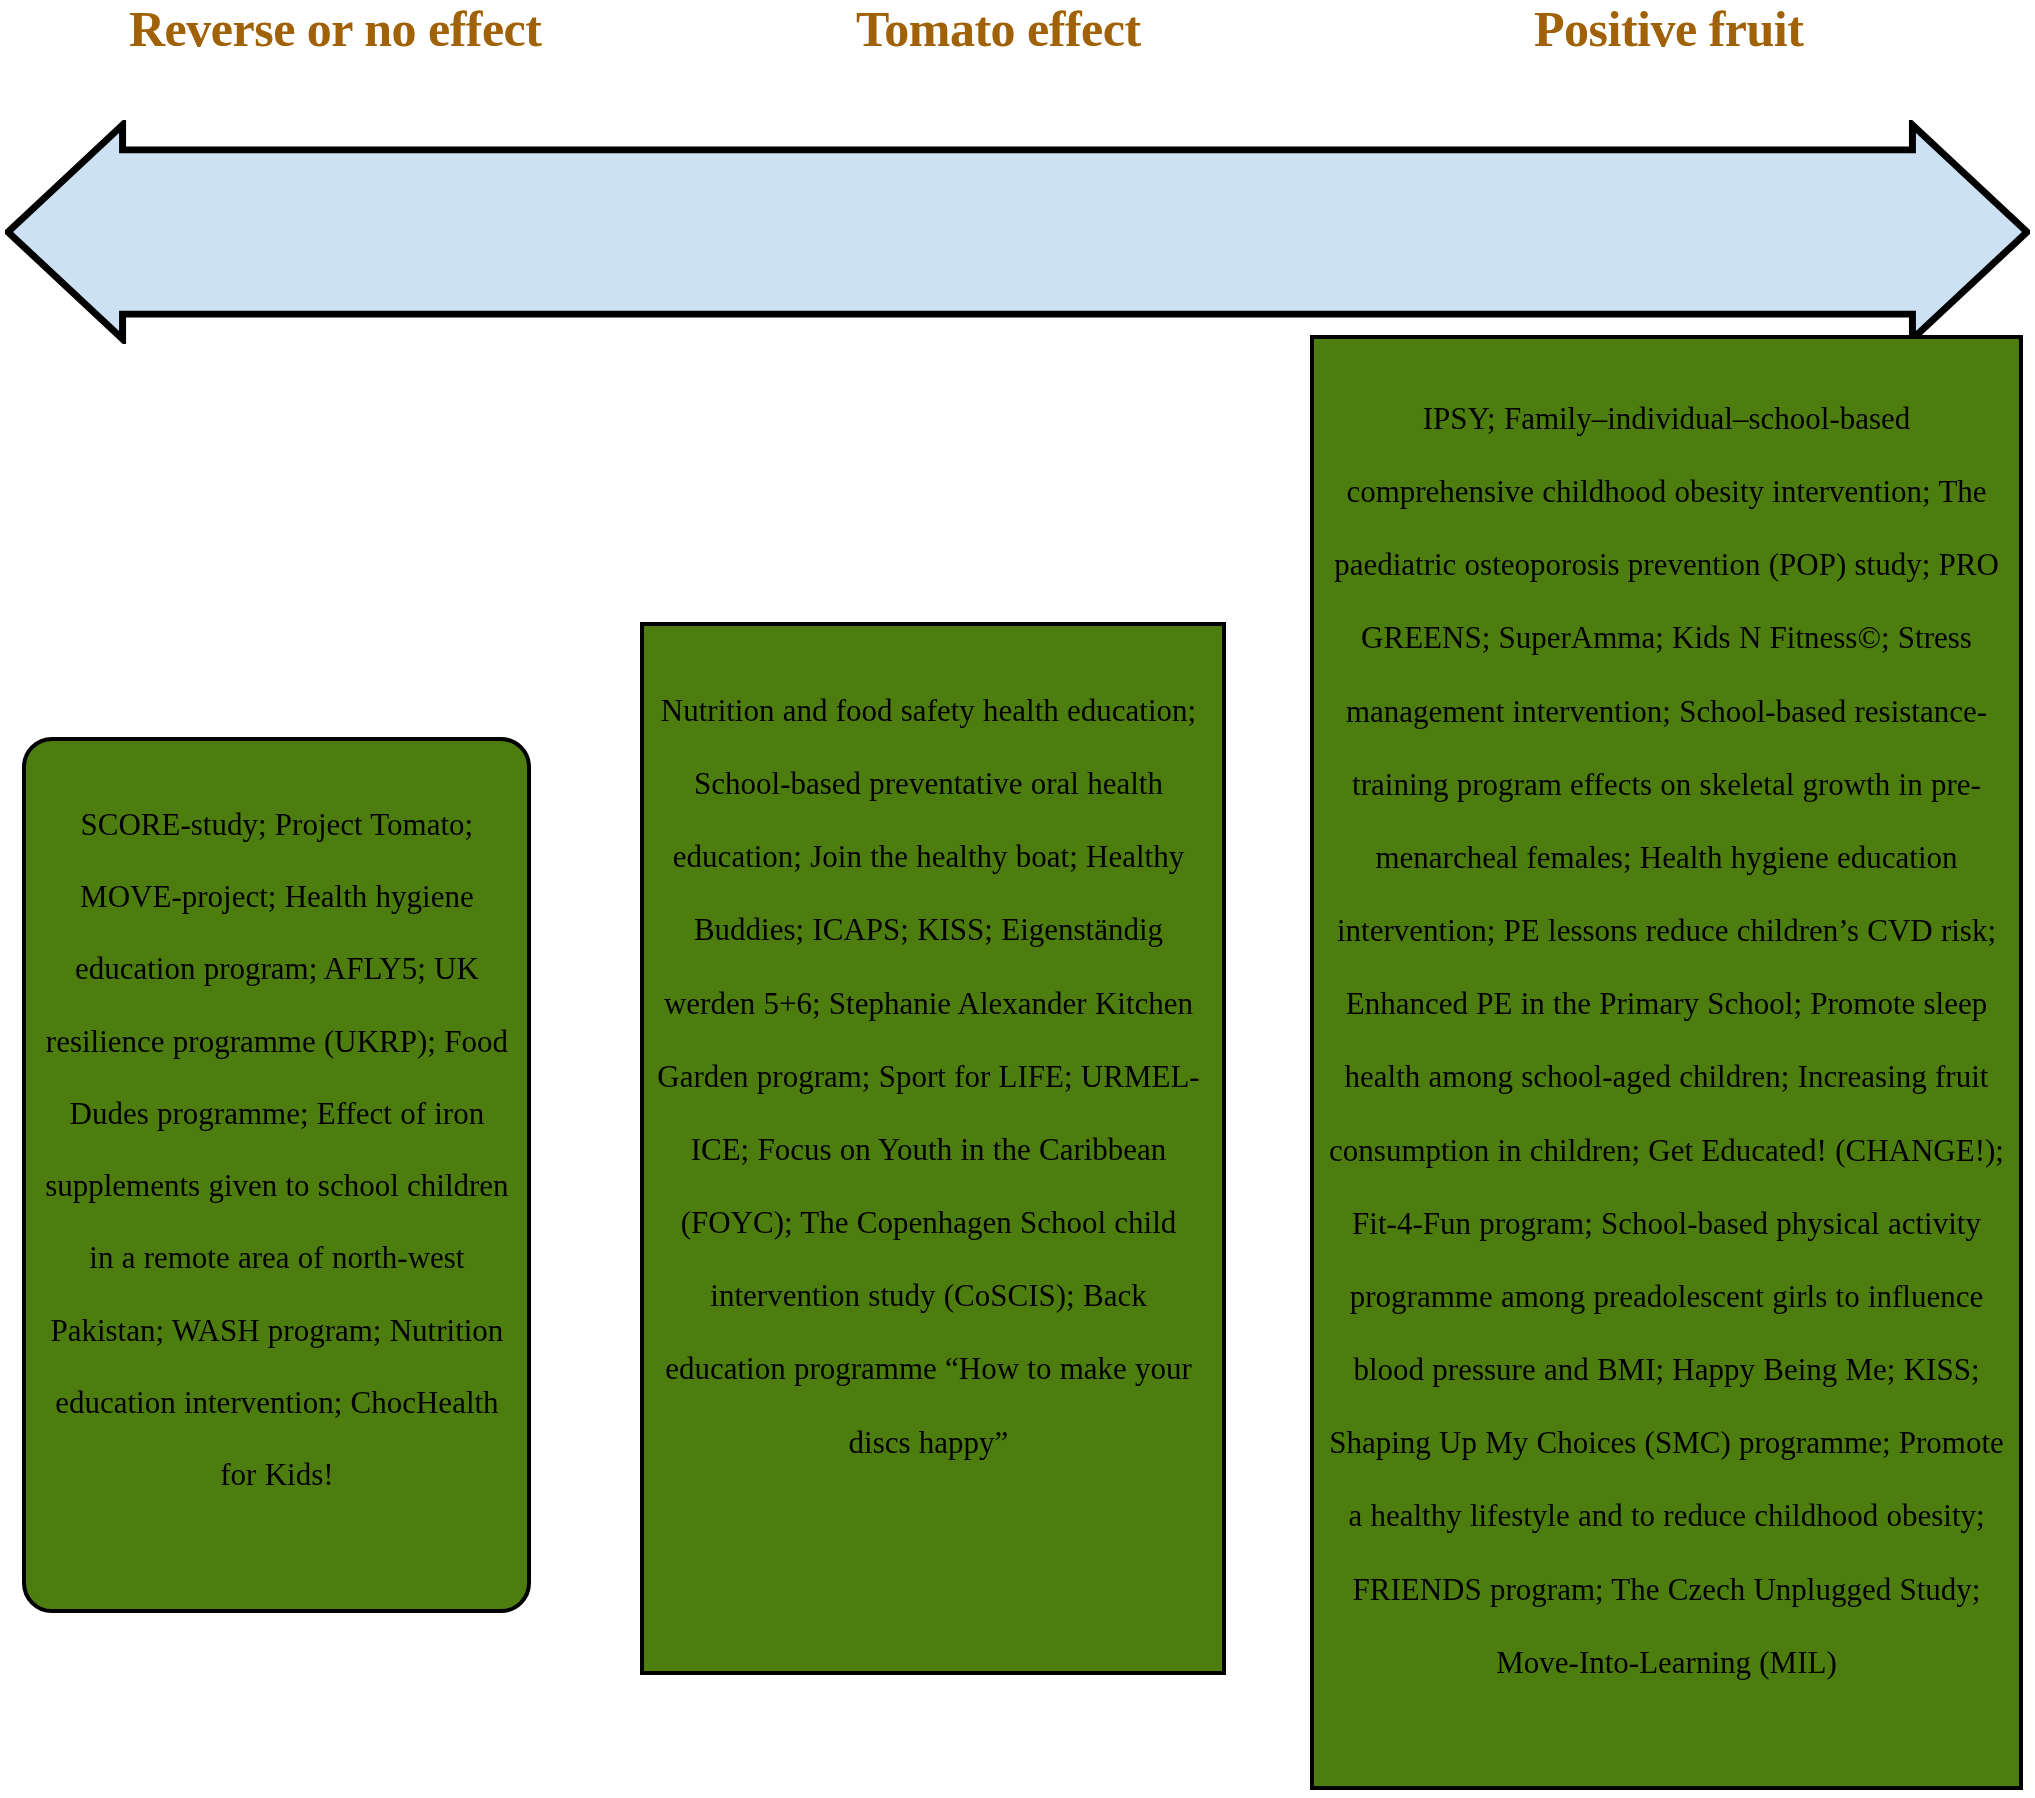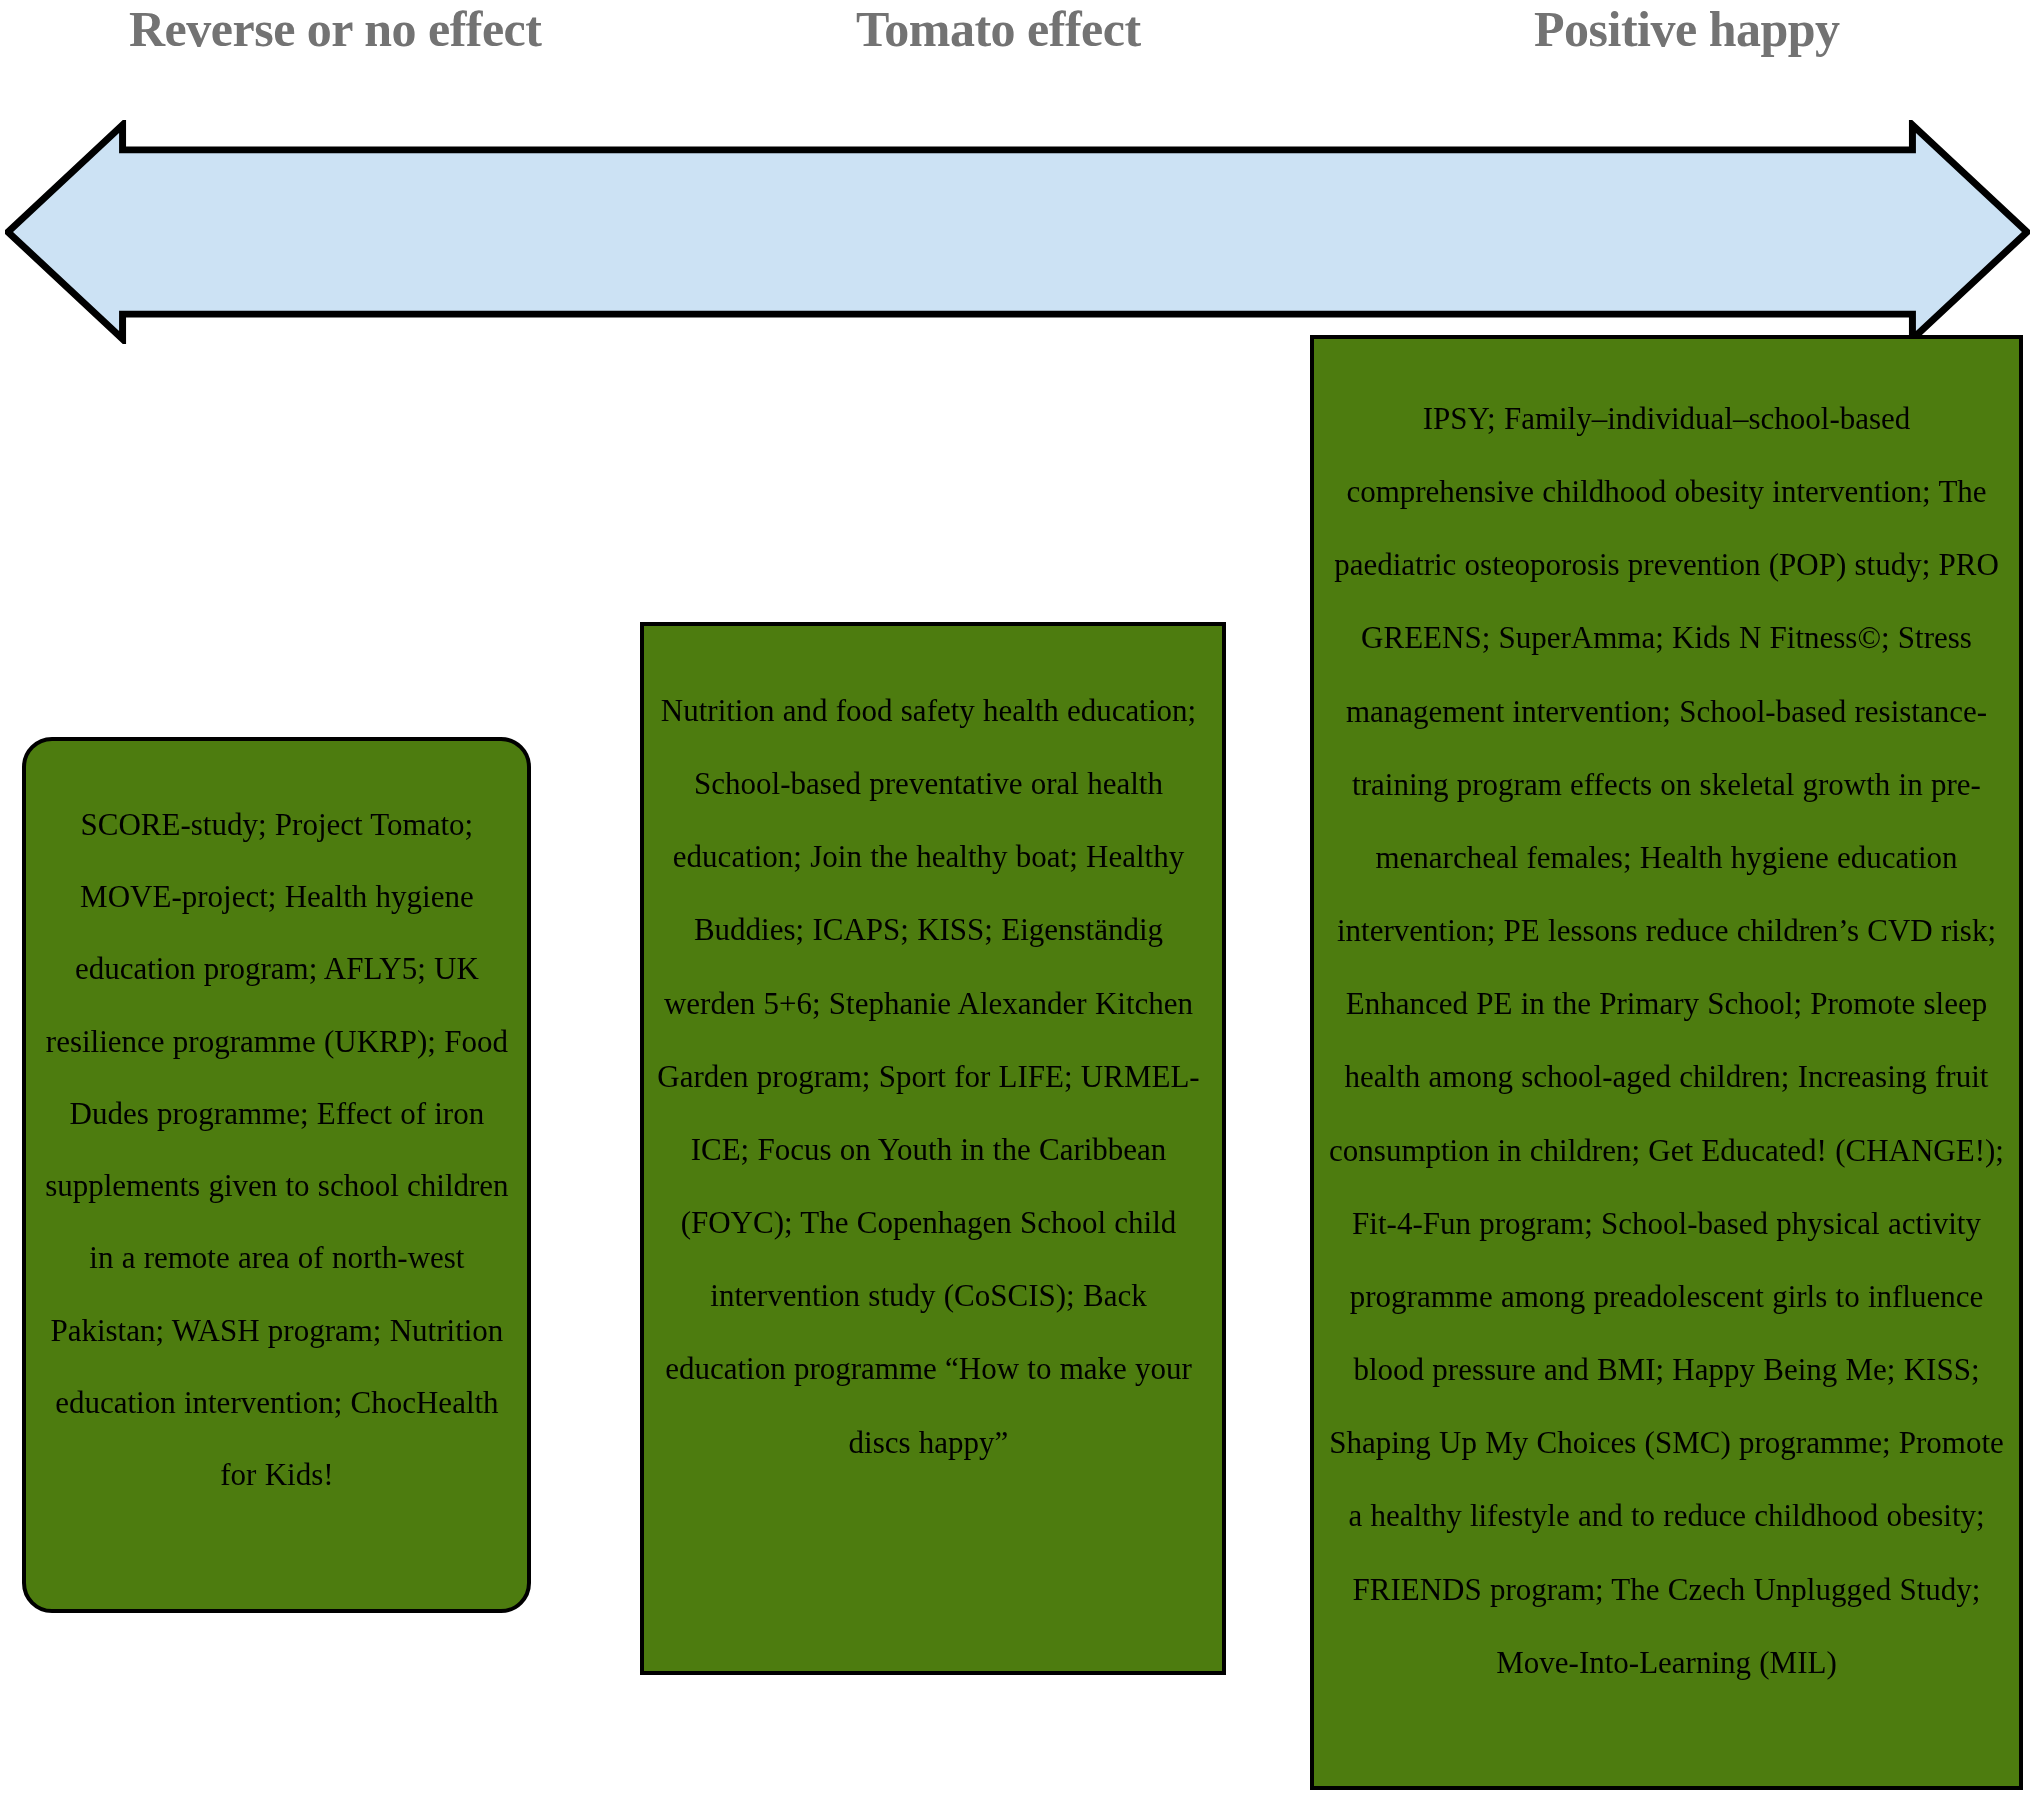--- a/index.html
+++ b/index.html
@@ -13,21 +13,21 @@
     height: 1798px;
     background: #ffffff;
     overflow: hidden;
     font-family: "Liberation Serif", "DejaVu Serif", serif;
   }
 
   
   .header {
     position: absolute;
     font-weight: bold;
-    color: #737373;
+    color: #a16207;
     font-size: 50px;
     line-height: 1.0;
     white-space: nowrap;
     letter-spacing: -0.5px;
   }
   #hdr-reverse  { left: 129px;  top: 4px; }
   #hdr-partial  { left: 856px; top: 4px; }
   #hdr-positive { left: 1534px; top: 4px; }
 
   
@@ -89,21 +89,21 @@
 </style>
 </head>
 <body>
 
 <div id="stage">
 
   <div class="header" id="hdr-reverse">Reverse or no effect</div>
 
   <div class="header" id="hdr-partial">Tomato effect</div>
 
-  <div class="header" id="hdr-positive">Positive happy</div>
+  <div class="header" id="hdr-positive">Positive fruit</div>
 
   <div id="arrow">
     <svg viewBox="0 0 4065 450" preserveAspectRatio="none">
       <polygon points="6,225 236,10 236,60 3829,60 3829,10 4059,225 3829,440 3829,390 236,390 236,440" fill="#cce2f4" stroke="#000000" stroke-width="14" stroke-linejoin="miter"></polygon>
     </svg>
   </div>
 
   <div class="box" id="box-left">
     <p>SCORE-study; Project Tomato; MOVE-project; Health hygiene education program; AFLY5; UK resilience programme (UKRP); Food Dudes programme; Effect of iron supplements given to school children in a remote area of north-west Pakistan; WASH program; Nutrition education intervention; ChocHealth for Kids!</p>
   </div>

